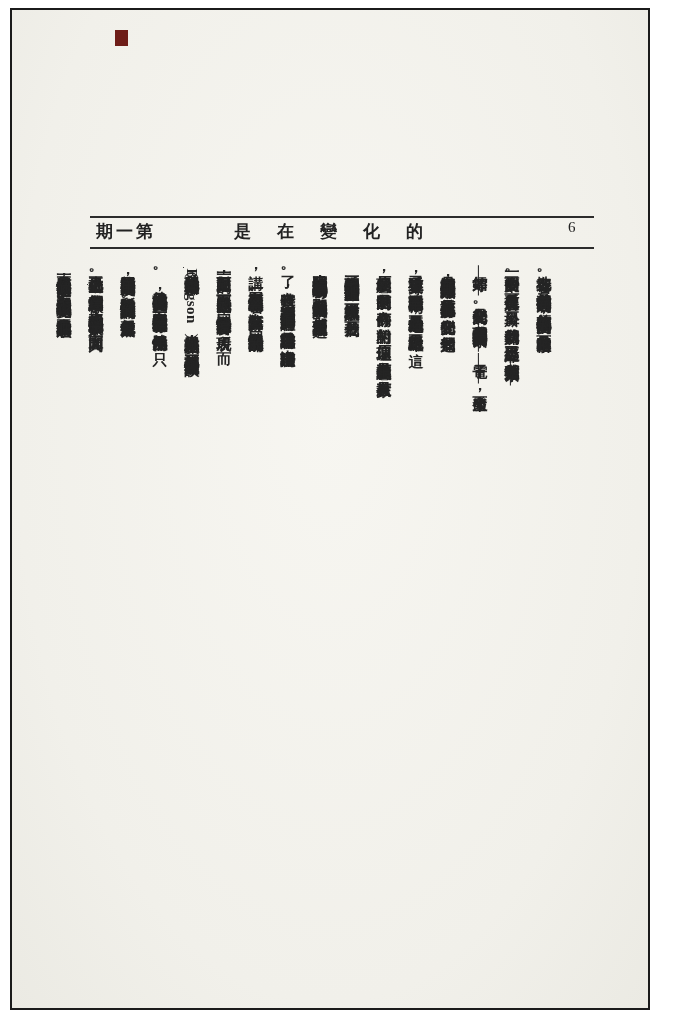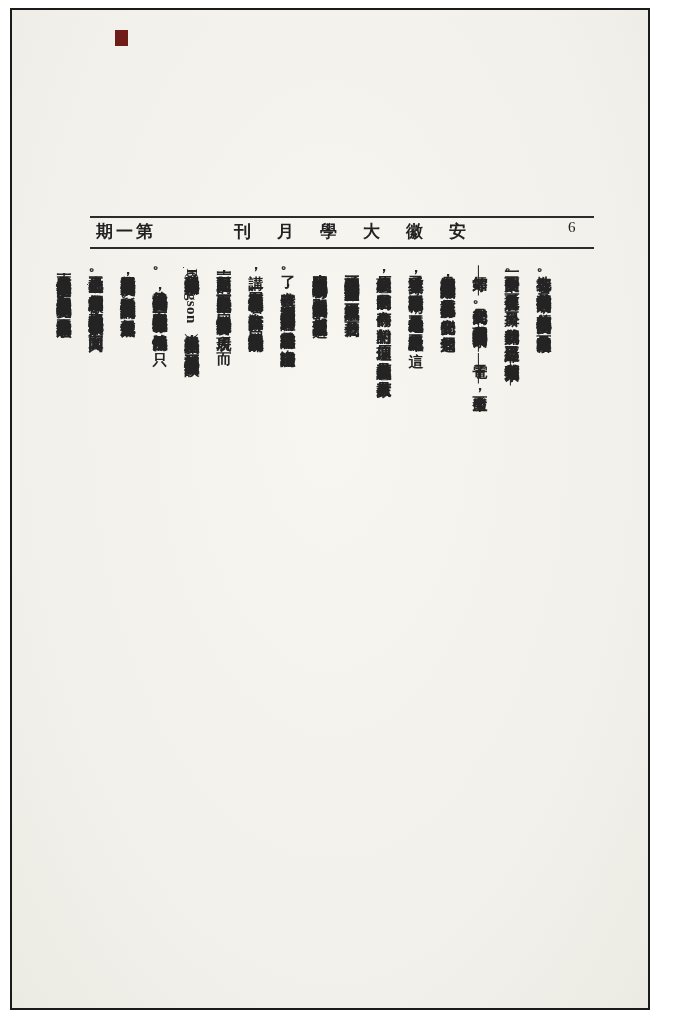--- a/index.html
+++ b/index.html
@@ -50,21 +50,21 @@
 <body>
 
 <div class="scan">
 
   <div class="stamp"></div>
 
   <div class="rule rule-top"></div>
   <div class="rule rule-bottom"></div>
 
   <div class="hdr-issue">期一第</div>
-  <div class="hdr-title">刊月學大徽安</div>
+  <div class="hdr-title">是在變化的</div>
   <div class="hdr-page">6</div>
 
   <div class="textblock">
     <div class="col">地在進行着。又我們從前在狠長的時期裏面，曾經確信着化學的原素是不變的，而且是宇宙間唯</div>
     <div class="col">一不變的東西。可是這種見解，至於今日，就我們所知，已經不足靠了。我們知道某種原素——</div>
     <div class="col">如鐳等——是在變化的。我們現在假定着所有的原素是從更簡單的要素——電子——發生而來，</div>
     <div class="col">是在溫度與壓力的某種特殊關係下方纔形式，並且這種種原素也是在分解，在變化的。我們知道</div>
     <div class="col">了上述種種事實，形式論理的同一律『甲爲甲』，最少不是無條件地正確，不是絕對地正確了。這</div>
     <div class="col">個原理的意義，是有制限的，有條件的，相對的。這個原理，只有在抽象的意義上，只有在捨象</div>
     <div class="col">了事物的變化而假定事物在一定時間內是固定不變的那個條件上，方纔可以應用無誤。可是我們</div>

